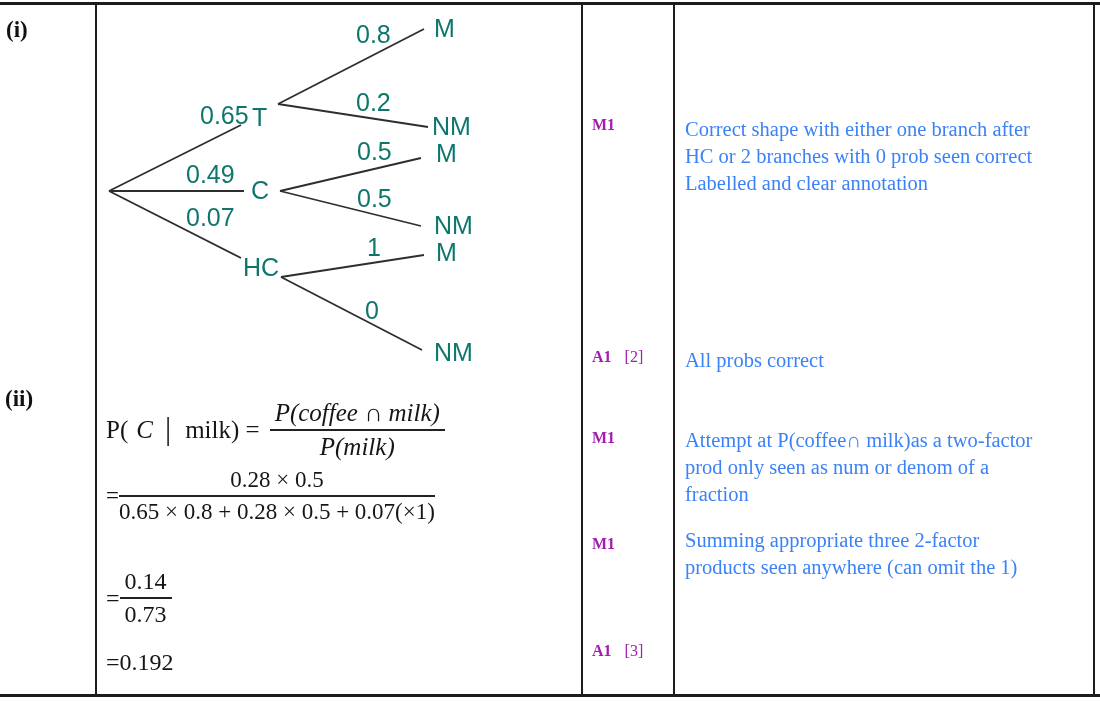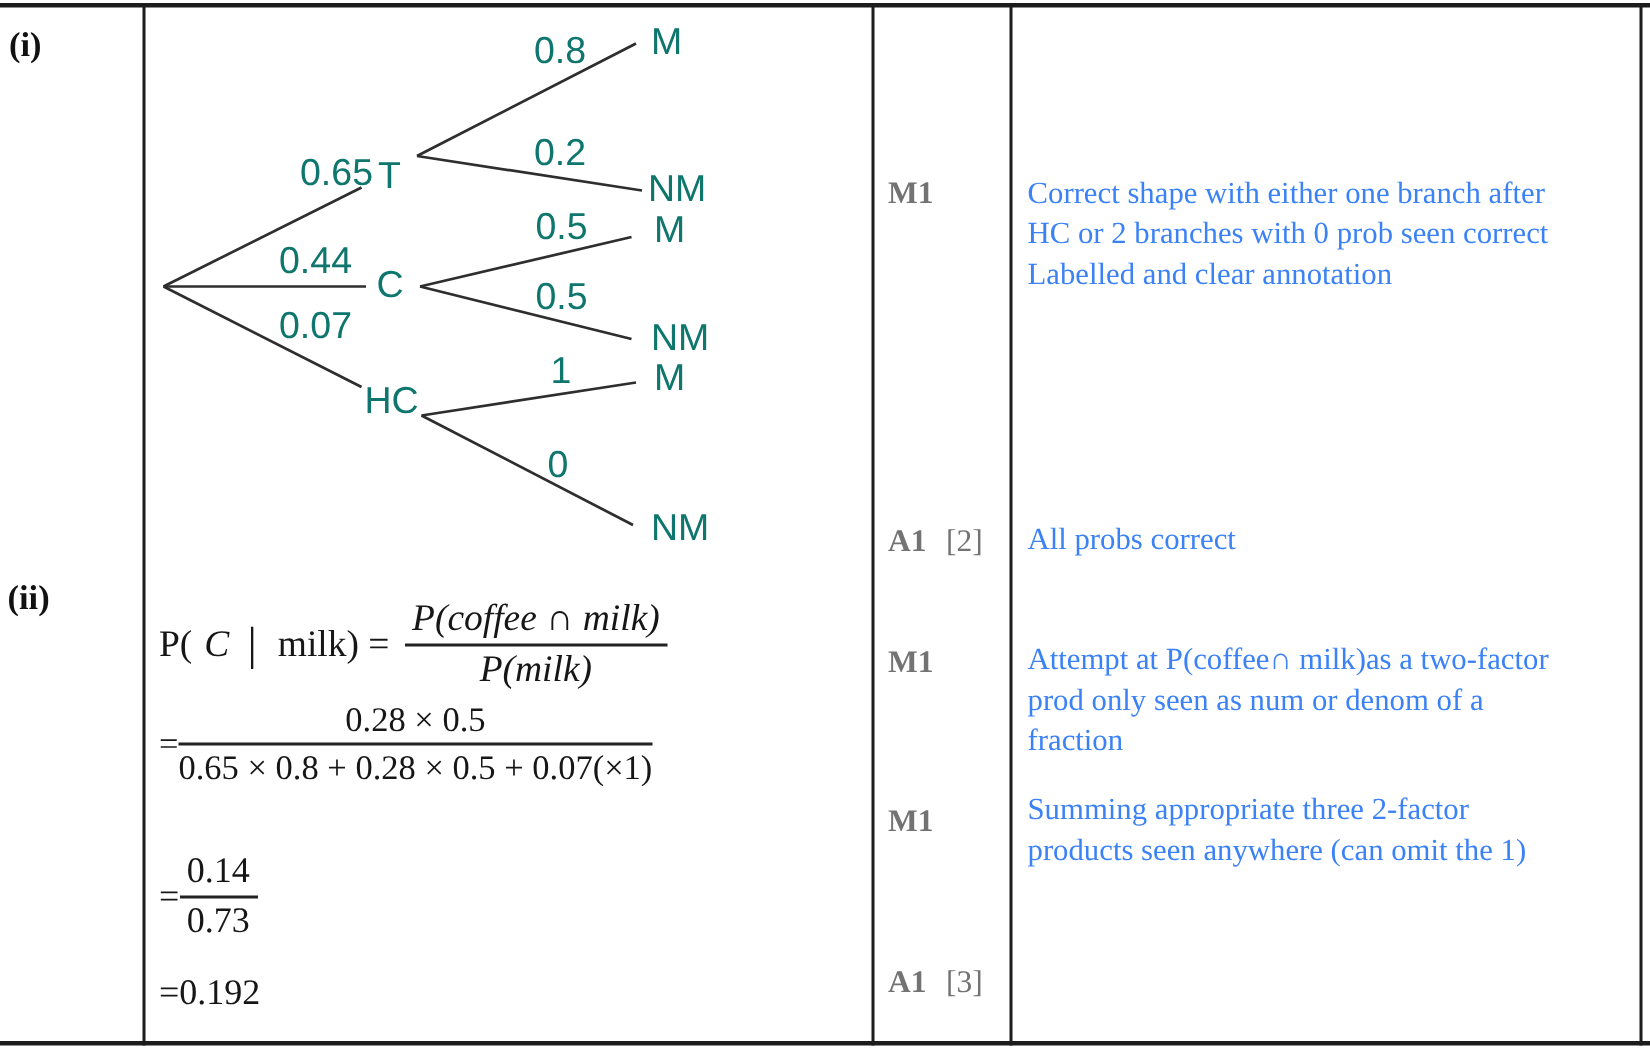--- a/index.html
+++ b/index.html
@@ -18,21 +18,21 @@
   
   .formula-line { position:absolute; display:flex; align-items:center;
                   font-size:24px; color:#161616; white-space:nowrap; }
   .frac { display:inline-flex; flex-direction:column; align-items:center; }
   .frac .top { border-bottom:2px solid #222; align-self:stretch; text-align:center;
                padding:0 5px 2px 5px; }
   .frac .bottom { padding-top:2px; text-align:center; }
   .italic { font-style:italic; }
   .pipe { font-size:31px; font-weight:300; position:relative; top:-1px; }
   
-  .mark-entry { position:absolute; font-size:21px; font-weight:bold; color:#737373;
+  .mark-entry { position:absolute; font-size:16px; font-weight:bold; color:#a21caf;
                 display:flex; gap:13px; white-space:nowrap;align-items:center; }
   .mark-entry .ref { font-weight:normal; }
   .comment { position:absolute; font-size:20.5px; line-height:27px; color:#3b82f6;
              white-space:pre; }
 </style>
 </head>
 <body>
 
 <div id="page">
 
@@ -53,21 +53,21 @@
     <line x1="278" y1="104" x2="424" y2="29"></line>
     <line x1="278" y1="104" x2="428" y2="127"></line>
     <line x1="280" y1="191" x2="421" y2="158"></line>
     <line x1="280" y1="191" x2="421" y2="226"></line>
     <line x1="281" y1="277" x2="424" y2="255"></line>
     <line x1="281" y1="277" x2="422" y2="350"></line>
   </svg>
 
   <div class="tl" style="left:187px; top:103px;margin-left:13px;">0.65</div>
   <div class="tl" style="left:252px; top:105px;">T</div>
-  <div class="tl" style="left:186px; top:162px;">0.44</div>
+  <div class="tl" style="left:186px; top:162px;">0.49</div>
   <div class="tl" style="left:251px; top:178px;">C</div>
   <div class="tl" style="left:186px; top:205px;">0.07</div>
   <div class="tl" style="left:243px; top:255px;text-align:right;">HC</div>
 
   <div class="tl" style="left:356px; top:22px;">0.8</div>
   <div class="tl" style="left:356px; top:90px;">0.2</div>
   <div class="tl" style="left:357px; top:139px;">0.5</div>
   <div class="tl" style="left:357px; top:186px;">0.5</div>
   <div class="tl" style="left:367px; top:235px;">1</div>
   <div class="tl" style="left:365px; top:298px;">0</div>

